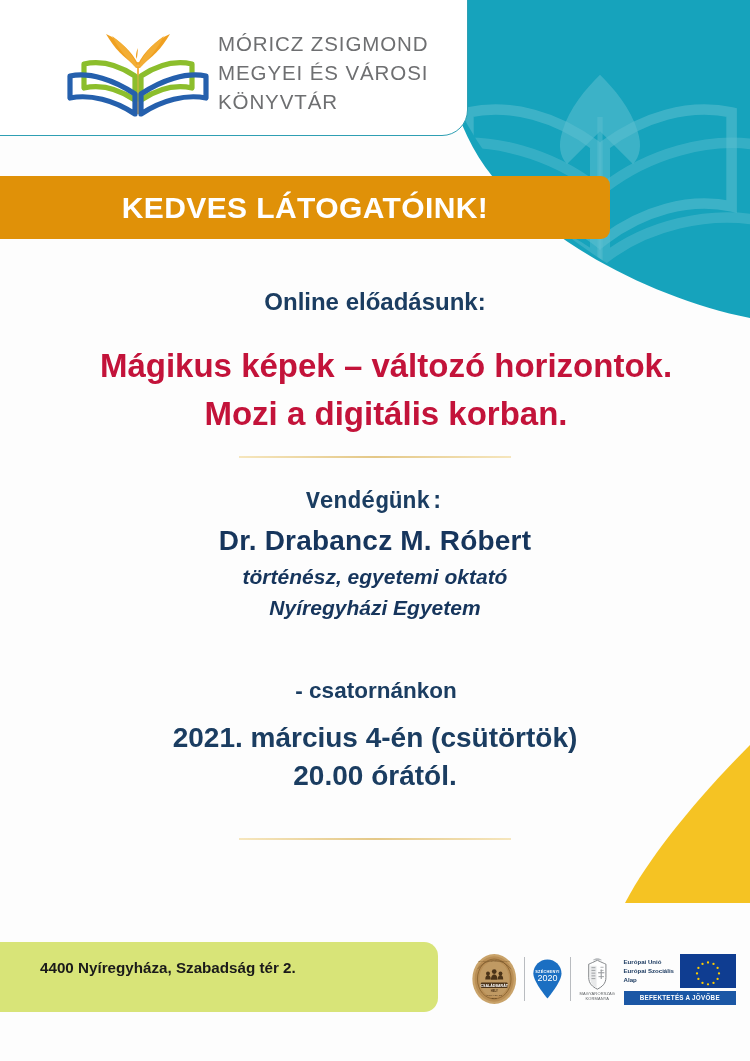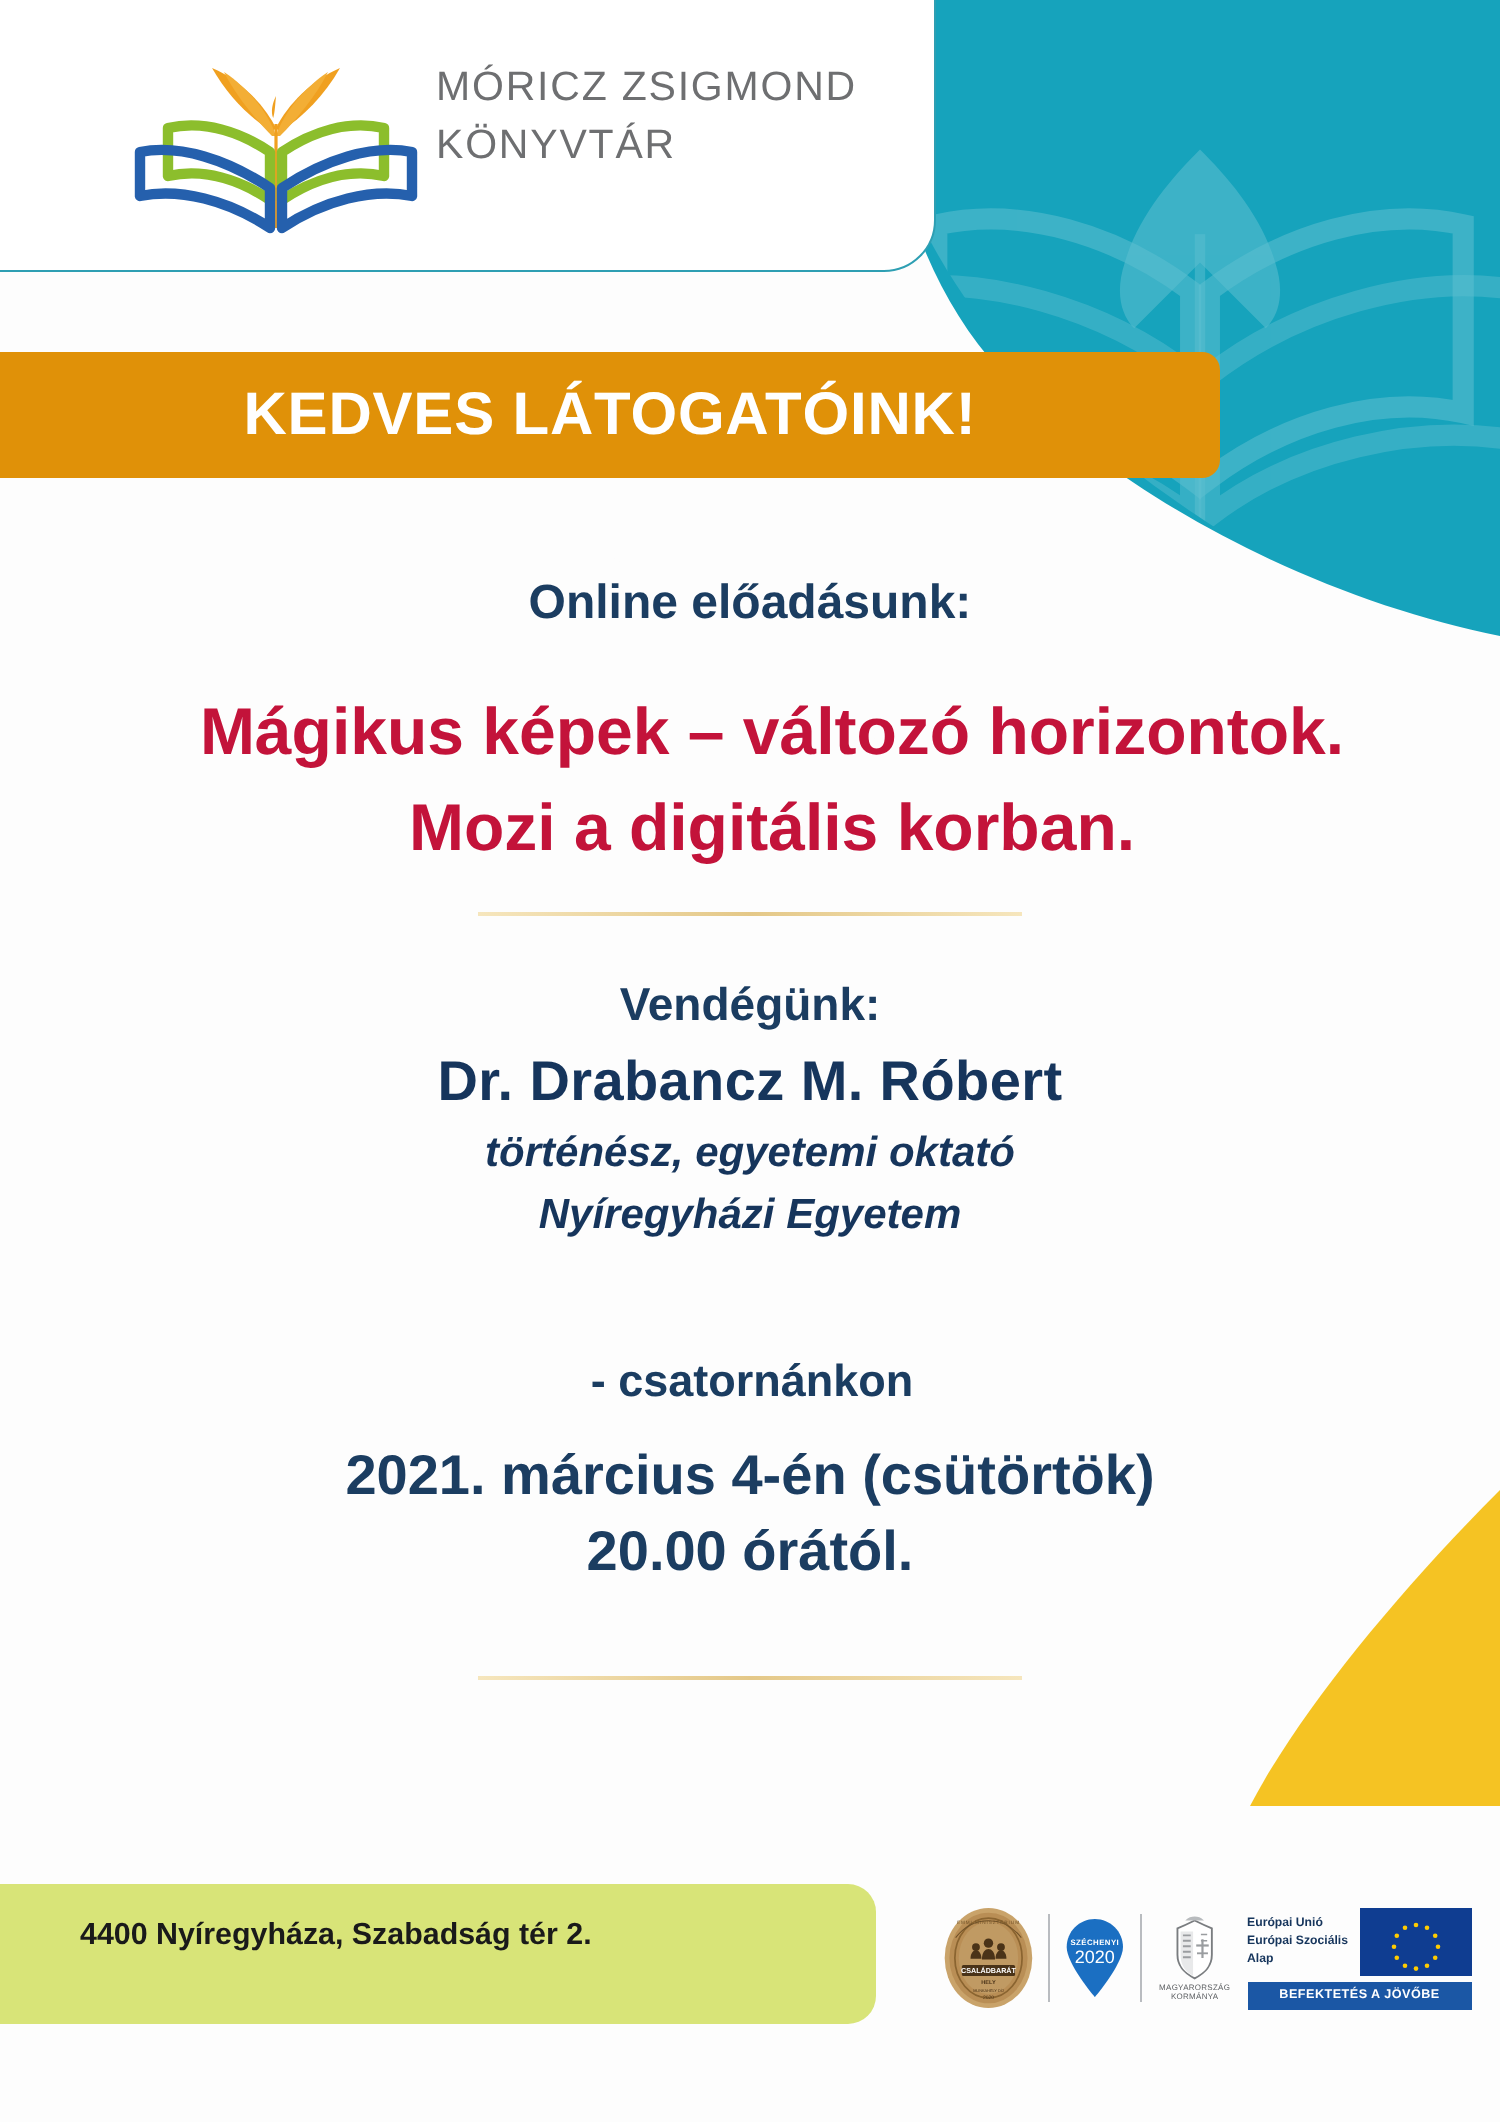--- a/index.html
+++ b/index.html
@@ -84,21 +84,21 @@
     position:absolute;
     width:272px;height:2px;
     left:239px;
     background:linear-gradient(to right,#f6e6bd,#e4c888,#f6e6bd);
   }
   .divider.one{top:456px;}
   .divider.two{top:838px;}
 
   .guest-label{
     position:absolute;left:0;top:489px;width:750px;
-    color:#1b3d61;font-size:23px;font-weight:bold;
+    color:#1b3d61;font-size:23px;font-weight:bold;font-family:Liberation Mono, monospace;
   }
   .guest-name{
     position:absolute;left:0;top:525px;width:750px;
     color:#16355c;font-size:28px;font-weight:bold;letter-spacing:0.2px;
   }
   .guest-role{
     position:absolute;left:0;top:565px;width:750px;
     color:#16355c;font-size:21px;font-weight:bold;font-style:italic;
   }
   .guest-org{
@@ -237,20 +237,21 @@
       <path d="M22,46 C40,42 58,48 73,58 L73,82 C58,72 40,66 22,70 Z" fill="none" stroke="#8cbe2c" stroke-width="5.2" stroke-linejoin="round"></path>
       <path d="M130,46 C112,42 94,48 79,58 L79,82 C94,72 112,66 130,70 Z" fill="none" stroke="#8cbe2c" stroke-width="5.2" stroke-linejoin="round"></path>
 
       <path d="M8,58 C28,54 52,62 73,76 L73,96 C52,82 28,76 8,80 Z" fill="none" stroke="#2560ad" stroke-width="5.2" stroke-linejoin="round"></path>
       <path d="M144,58 C124,54 100,62 79,76 L79,96 C100,82 124,76 144,80 Z" fill="none" stroke="#2560ad" stroke-width="5.2" stroke-linejoin="round"></path>
     </svg>
   </div>
 
   <div class="brand">
     <div>MÓRICZ ZSIGMOND</div>
+    <div>MEGYEI ÉS VÁROSI</div>
     <div>KÖNYVTÁR</div>
   </div>
 
   <div class="banner">
     <div class="banner-text">KEDVES LÁTOGATÓINK!</div>
   </div>
 
   <div class="content">
 
     <div class="lead">Online előadásunk:</div>

